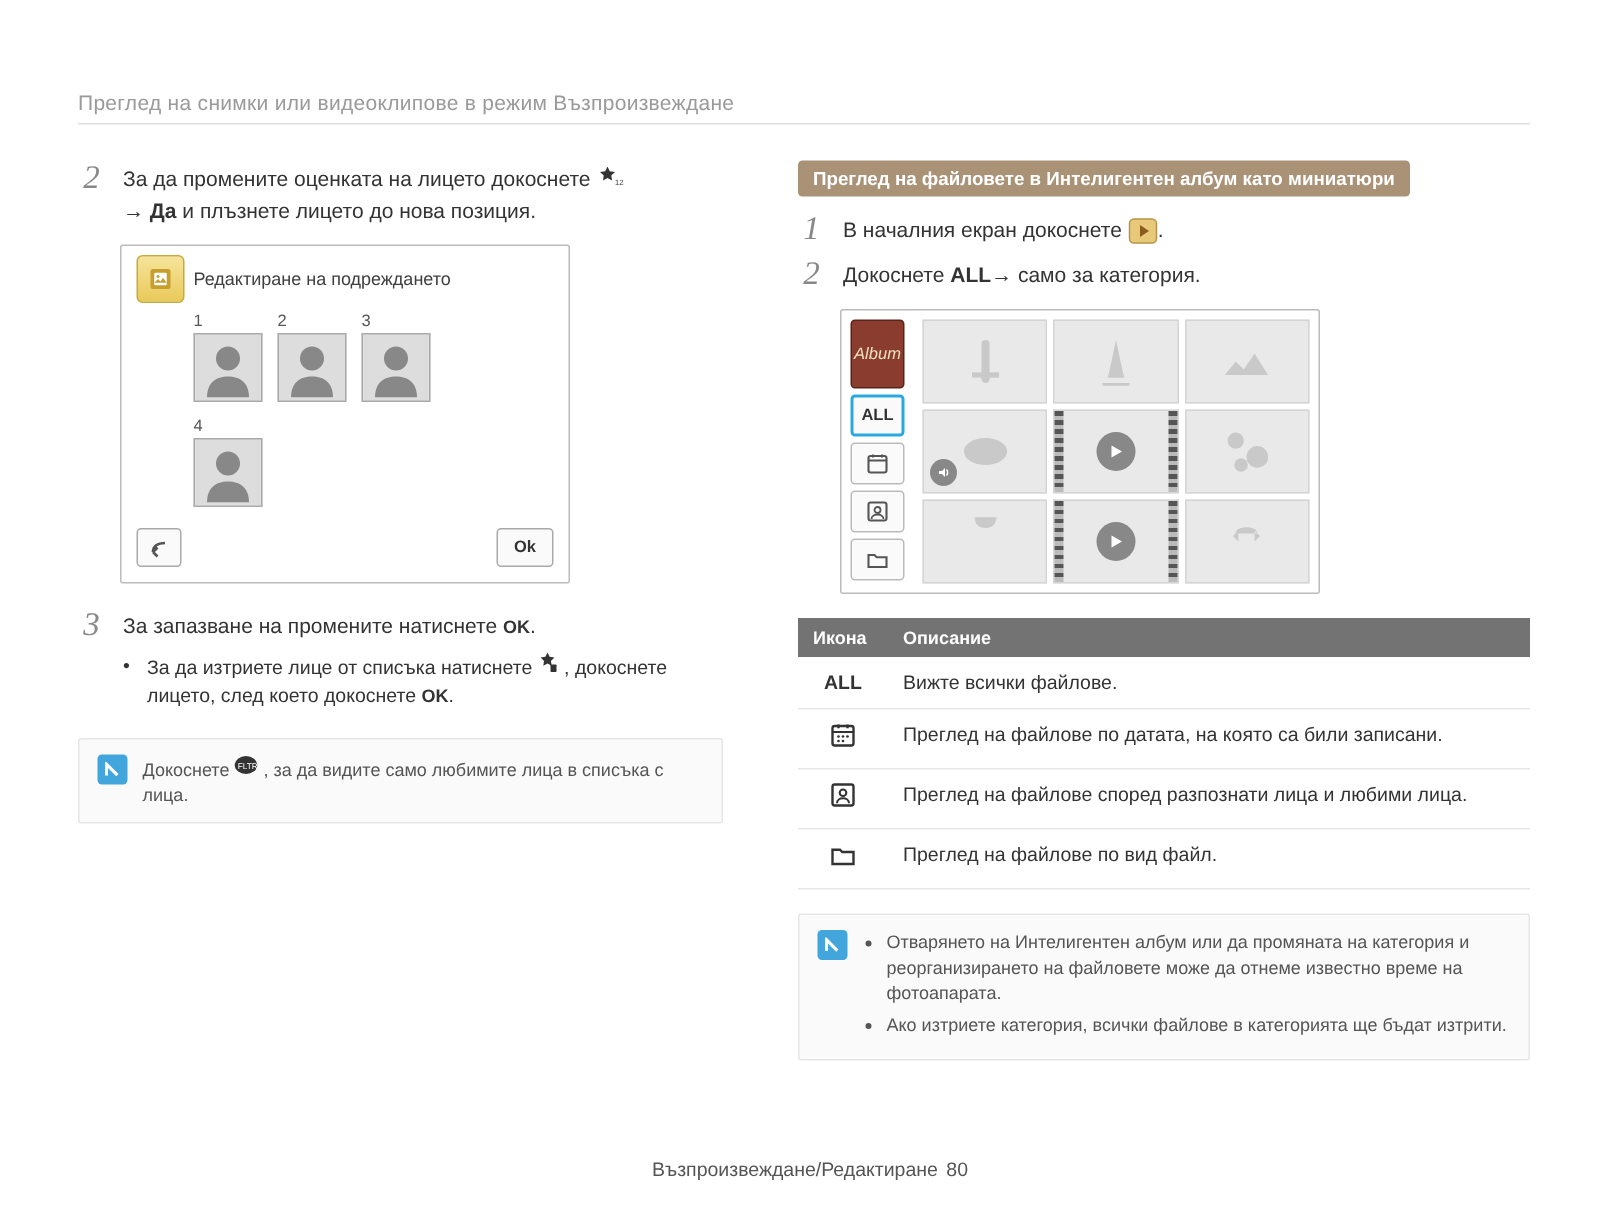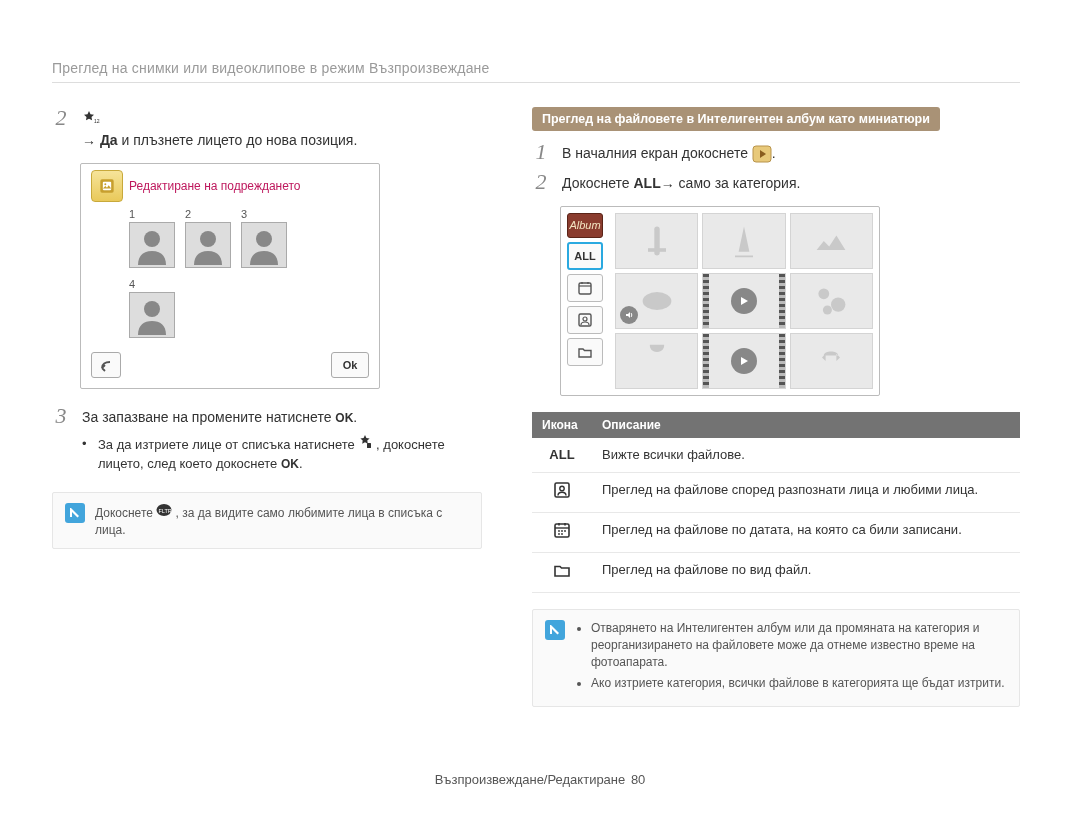--- a/index.html
+++ b/index.html
@@ -62,21 +62,21 @@
   }
   .sf-top { display: flex; align-items: center; gap: 6px; margin-bottom: 6px; }
   .sf-icon {
     width: 32px; height: 32px;
     background: linear-gradient(180deg, #f6e49a 0%, #e9c95a 100%);
     border: 1px solid #c8a93b;
     border-radius: 4px;
     display: flex; align-items: center; justify-content: center;
   }
   .sf-icon svg { width: 20px; height: 20px; }
-  .sf-title { font-size: 12px; color: #be185d; }
+  .sf-title { font-size: 12px; color: #404040; }
   .sf-faces { display: flex; flex-wrap: wrap; gap: 10px; padding-left: 38px; }
   .sf-face { display: flex; flex-direction: column; align-items: flex-start; }
   .sf-face .lbl { font-size: 11px; color: #555; margin-bottom: 2px; }
   .sf-face .thumb {
     width: 46px; height: 46px;
     border: 1px solid #aaa;
     background: #ddd;
     display: flex; align-items: center; justify-content: center;
   }
   .sf-face .thumb svg { width: 40px; height: 40px; fill: #888; }
@@ -157,21 +157,21 @@
   .bf-sidebar .bf-tab {
     width: 36px; height: 28px;
     border: 1px solid #bbb; border-radius: 3px;
     background: #fafafa;
     display: flex; align-items: center; justify-content: center;
     font-size: 11px; font-weight: bold;
   }
   .bf-sidebar .bf-tab.album {
     background: #8a3c2e; border: 1px solid #5a2418;
     color: #f2e3c0; font-weight: normal; font-style: italic;
-    height: 25px;
+    height: 46px;
   }
   .bf-sidebar .bf-tab.selected { border: 2px solid #2aa9e0; }
   .bf-grid {
     flex: 1 1 auto;
     display: grid;
     grid-template-columns: repeat(3, 1fr);
     grid-auto-rows: 56px;
     gap: 4px;
   }
   .bf-cell {
@@ -252,20 +252,21 @@
   <div class="breadcrumb">Преглед на снимки или видеоклипове в режим Възпроизвеждане</div>
   <hr class="rule">
 
   <div class="columns">
 
     <div class="col-left">
 
       <div class="step">
         <div class="num">2</div>
         <div class="txt">
+          <span>За да промените оценката на лицето докоснете </span>
           <span class="star-icon">
             <svg width="18" height="14" viewBox="0 0 18 14">
                 <path fill="#333" d="M7 0l1.5 3.2L12 3.7 9.5 6l.6 3.3L7 7.7 4 9.3 4.5 6 2 3.7 5.5 3.2z"></path>
                 <text x="12" y="12" font-size="5" fill="#333">123</text>
               </svg>
           </span>
           <br>
           <span>→ </span><span class="bold">Да</span><span> и плъзнете лицето до нова позиция.</span>
         </div>
       </div>
@@ -490,46 +491,46 @@
           </tr>
         </thead>
         <tbody>
           <tr>
             <td class="ic">ALL</td>
             <td>Вижте всички файлове.</td>
           </tr>
           <tr>
             <td class="ic">
               <svg viewBox="0 0 18 18">
-                  <rect x="2" y="2" width="14" height="14" rx="1.5" fill="none" stroke="#333" stroke-width="1.6"></rect>
-                  <circle cx="9" cy="7.5" r="2.2" fill="none" stroke="#333" stroke-width="1.4"></circle>
-                  <path d="M5 14.5c0-2.2 2-3.3 4-3.3s4 1.1 4 3.3" fill="none" stroke="#333" stroke-width="1.4"></path>
-                </svg>
-            </td>
-            <td>Преглед на файлове според разпознати лица и любими лица.</td>
-          </tr>
-          <tr>
-            <td class="ic">
-              <svg viewBox="0 0 18 18">
                   <rect x="2" y="3" width="14" height="13" rx="1.5" fill="none" stroke="#333" stroke-width="1.6"></rect>
                   <line x1="2" y1="7" x2="16" y2="7" stroke="#333" stroke-width="1.4"></line>
                   <line x1="6" y1="2" x2="6" y2="4.5" stroke="#333" stroke-width="1.6"></line>
                   <line x1="12" y1="2" x2="12" y2="4.5" stroke="#333" stroke-width="1.6"></line>
                   <circle cx="6" cy="10" r="0.9" fill="#333"></circle>
                   <circle cx="9" cy="10" r="0.9" fill="#333"></circle>
                   <circle cx="12" cy="10" r="0.9" fill="#333"></circle>
                   <circle cx="6" cy="13" r="0.9" fill="#333"></circle>
                   <circle cx="9" cy="13" r="0.9" fill="#333"></circle>
                 </svg>
             </td>
             <td>Преглед на файлове по датата, на която са били записани.</td>
           </tr>
           <tr>
             <td class="ic">
               <svg viewBox="0 0 18 18">
+                  <rect x="2" y="2" width="14" height="14" rx="1.5" fill="none" stroke="#333" stroke-width="1.6"></rect>
+                  <circle cx="9" cy="7.5" r="2.2" fill="none" stroke="#333" stroke-width="1.4"></circle>
+                  <path d="M5 14.5c0-2.2 2-3.3 4-3.3s4 1.1 4 3.3" fill="none" stroke="#333" stroke-width="1.4"></path>
+                </svg>
+            </td>
+            <td>Преглед на файлове според разпознати лица и любими лица.</td>
+          </tr>
+          <tr>
+            <td class="ic">
+              <svg viewBox="0 0 18 18">
                   <path d="M2 5.5h5L8.5 7H16v8H2z" fill="none" stroke="#333" stroke-width="1.6"></path>
                 </svg>
             </td>
             <td>Преглед на файлове по вид файл.</td>
           </tr>
         </tbody>
       </table>
 
       <div class="note-box" style="margin-top:16px">
         <div class="note-icon">

